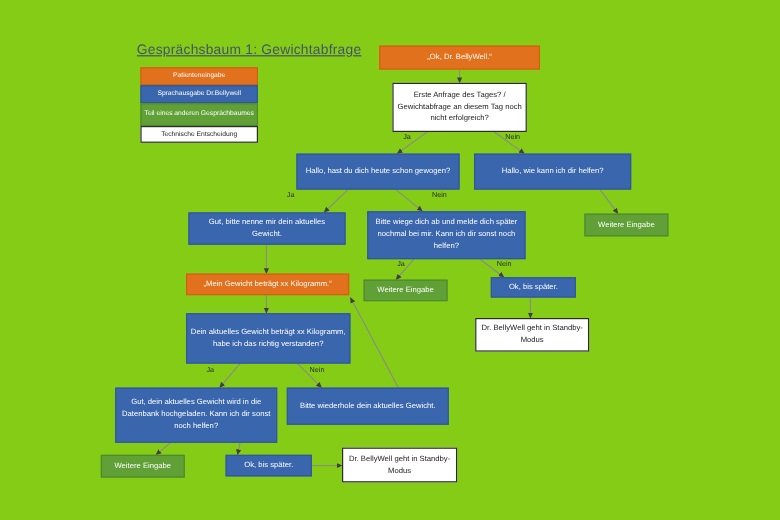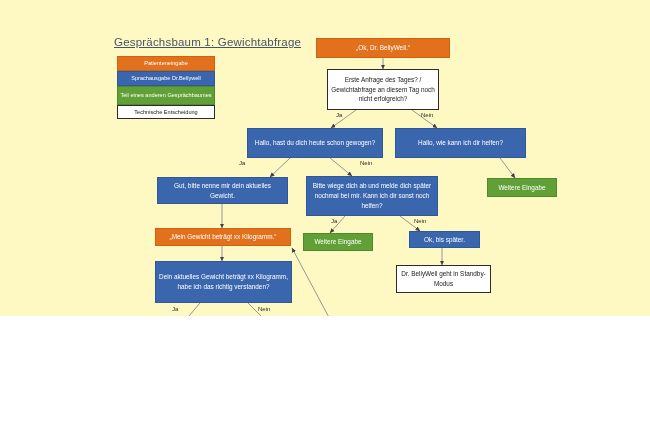--- a/index.html
+++ b/index.html
@@ -7,22 +7,22 @@
     margin: 0;
     padding: 0;
     background: #ffffff;
   }
   body {
     font-family: "Liberation Sans", sans-serif;
   }
   #canvas {
     position: relative;
     width: 650px;
-    height: 316px;
-    background: #fef9c3;
+    height: 433px;
+    background: #84cc16;
     overflow: hidden;
   }
   #edges {
     position: absolute;
     left: 0;
     top: 0;
     width: 650px;
     height: 433px;
     pointer-events: none;
   }

